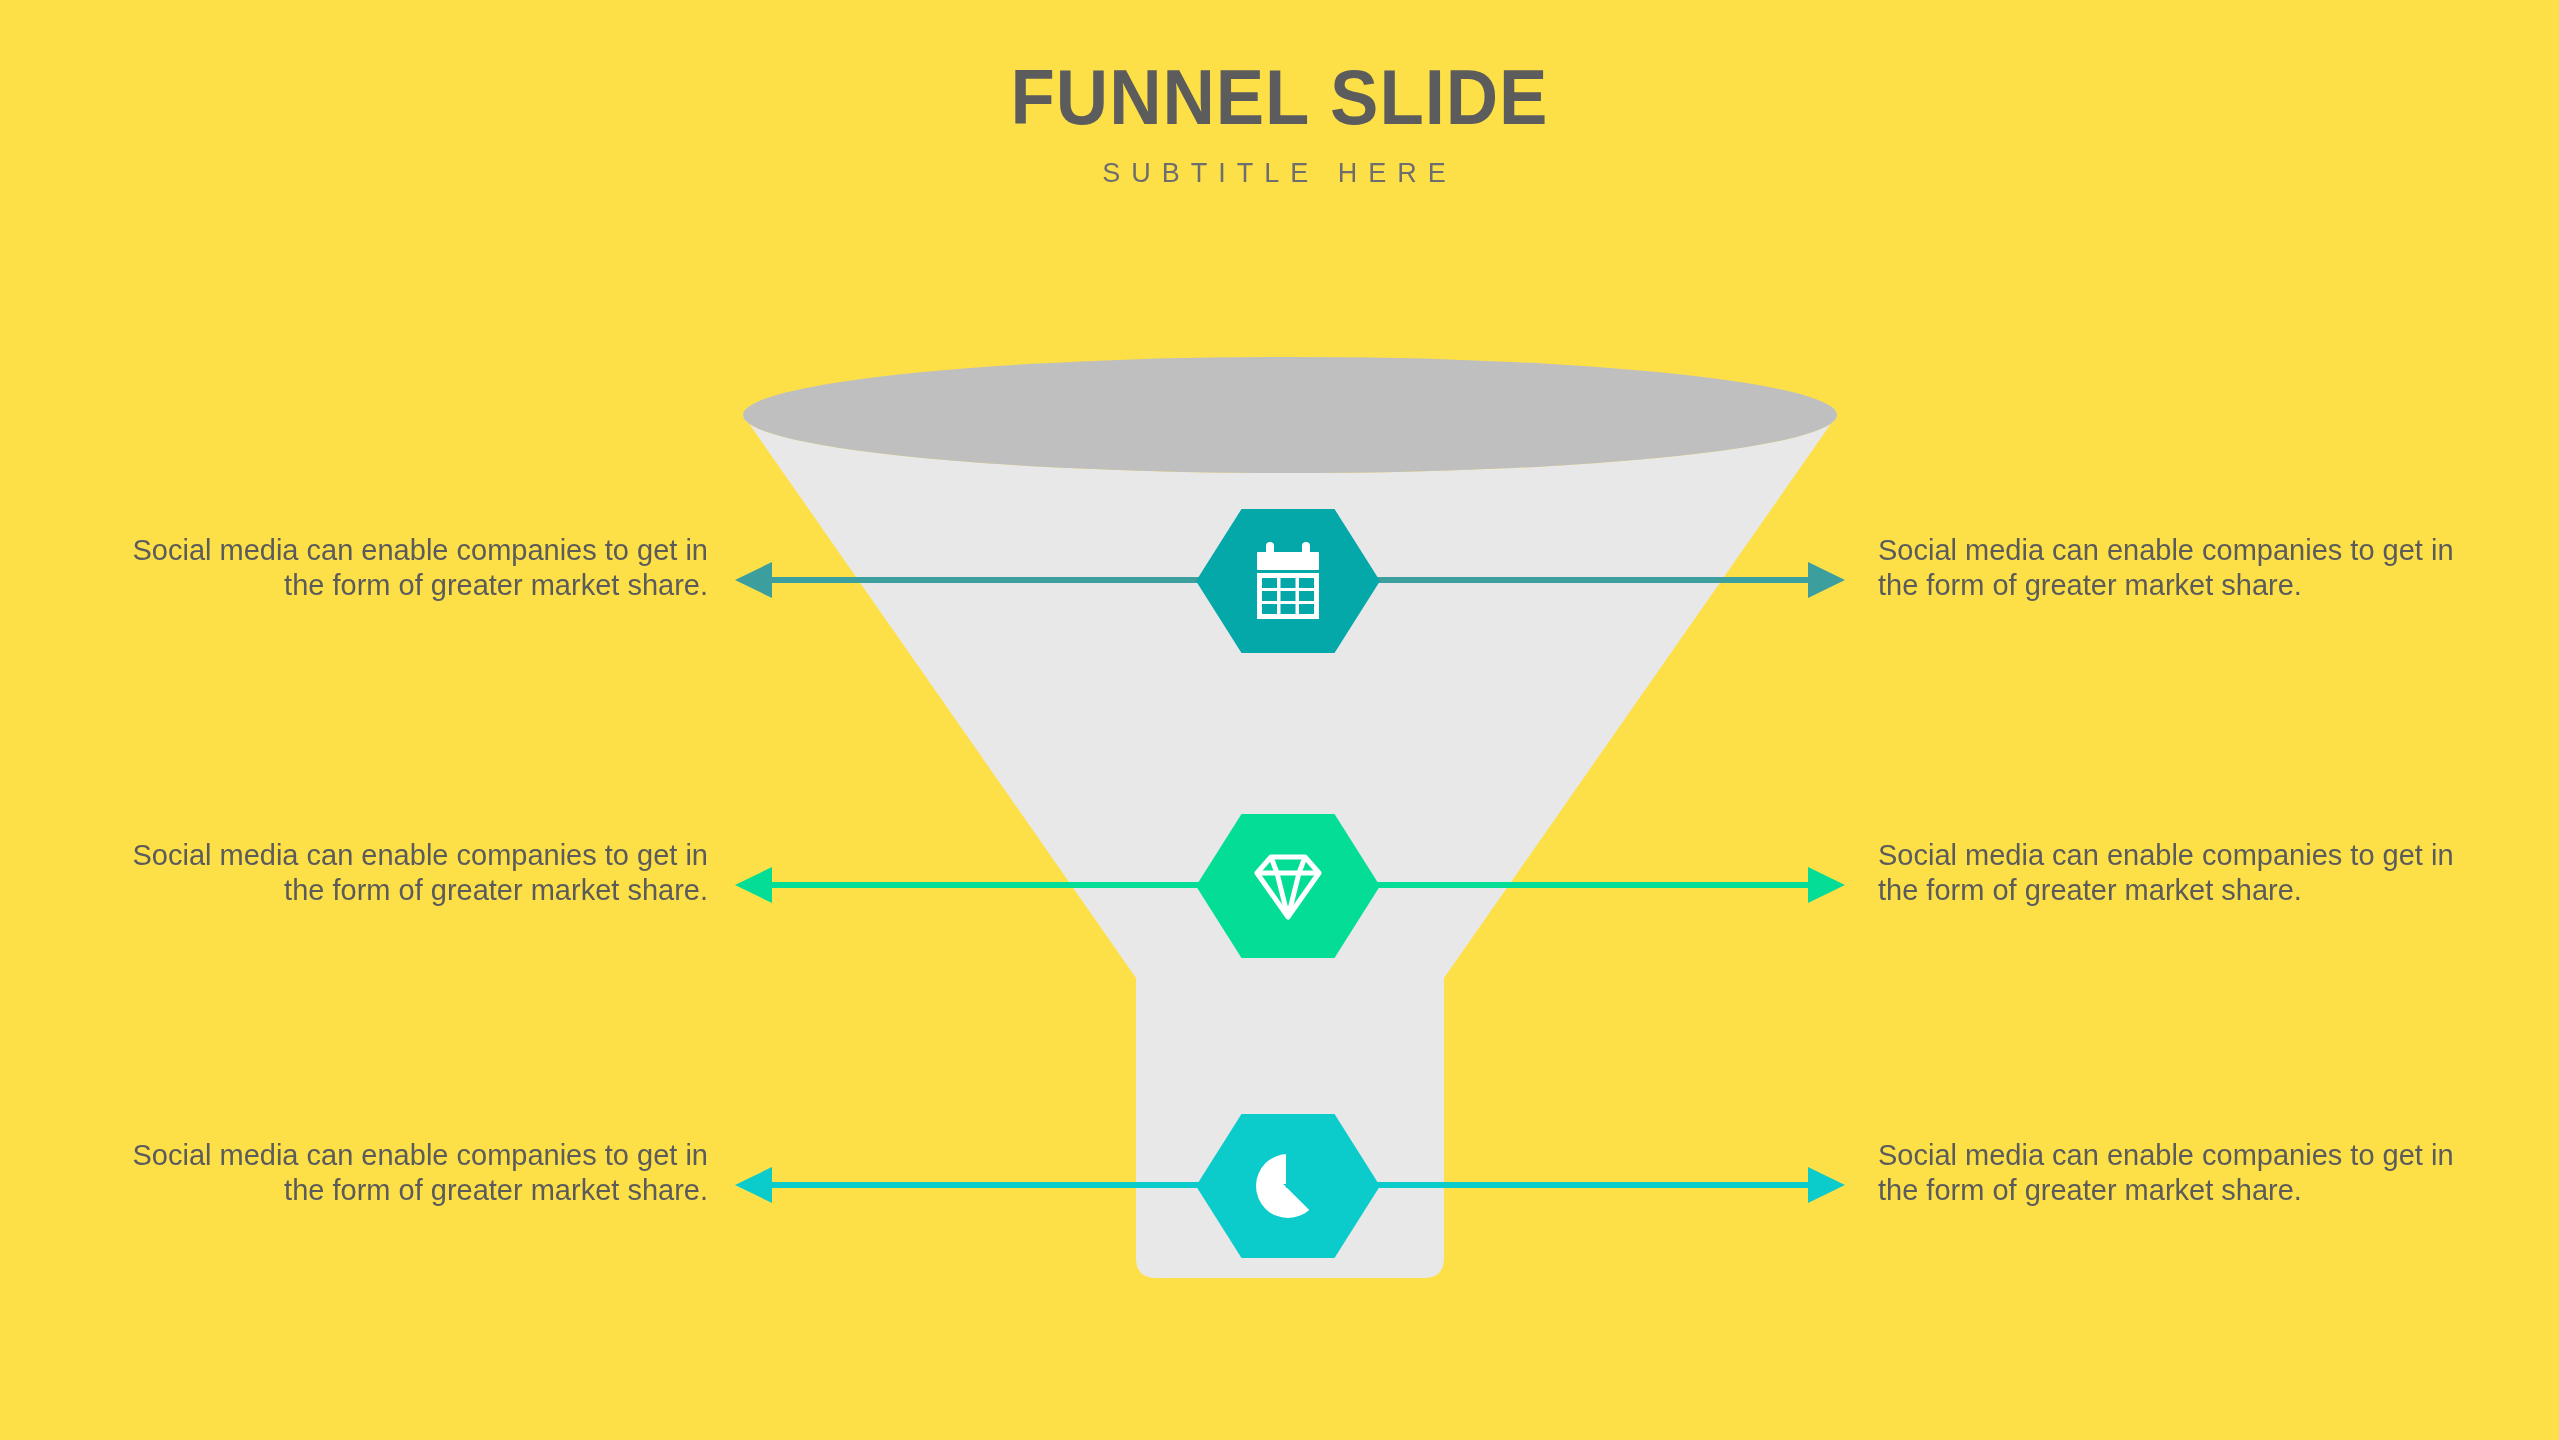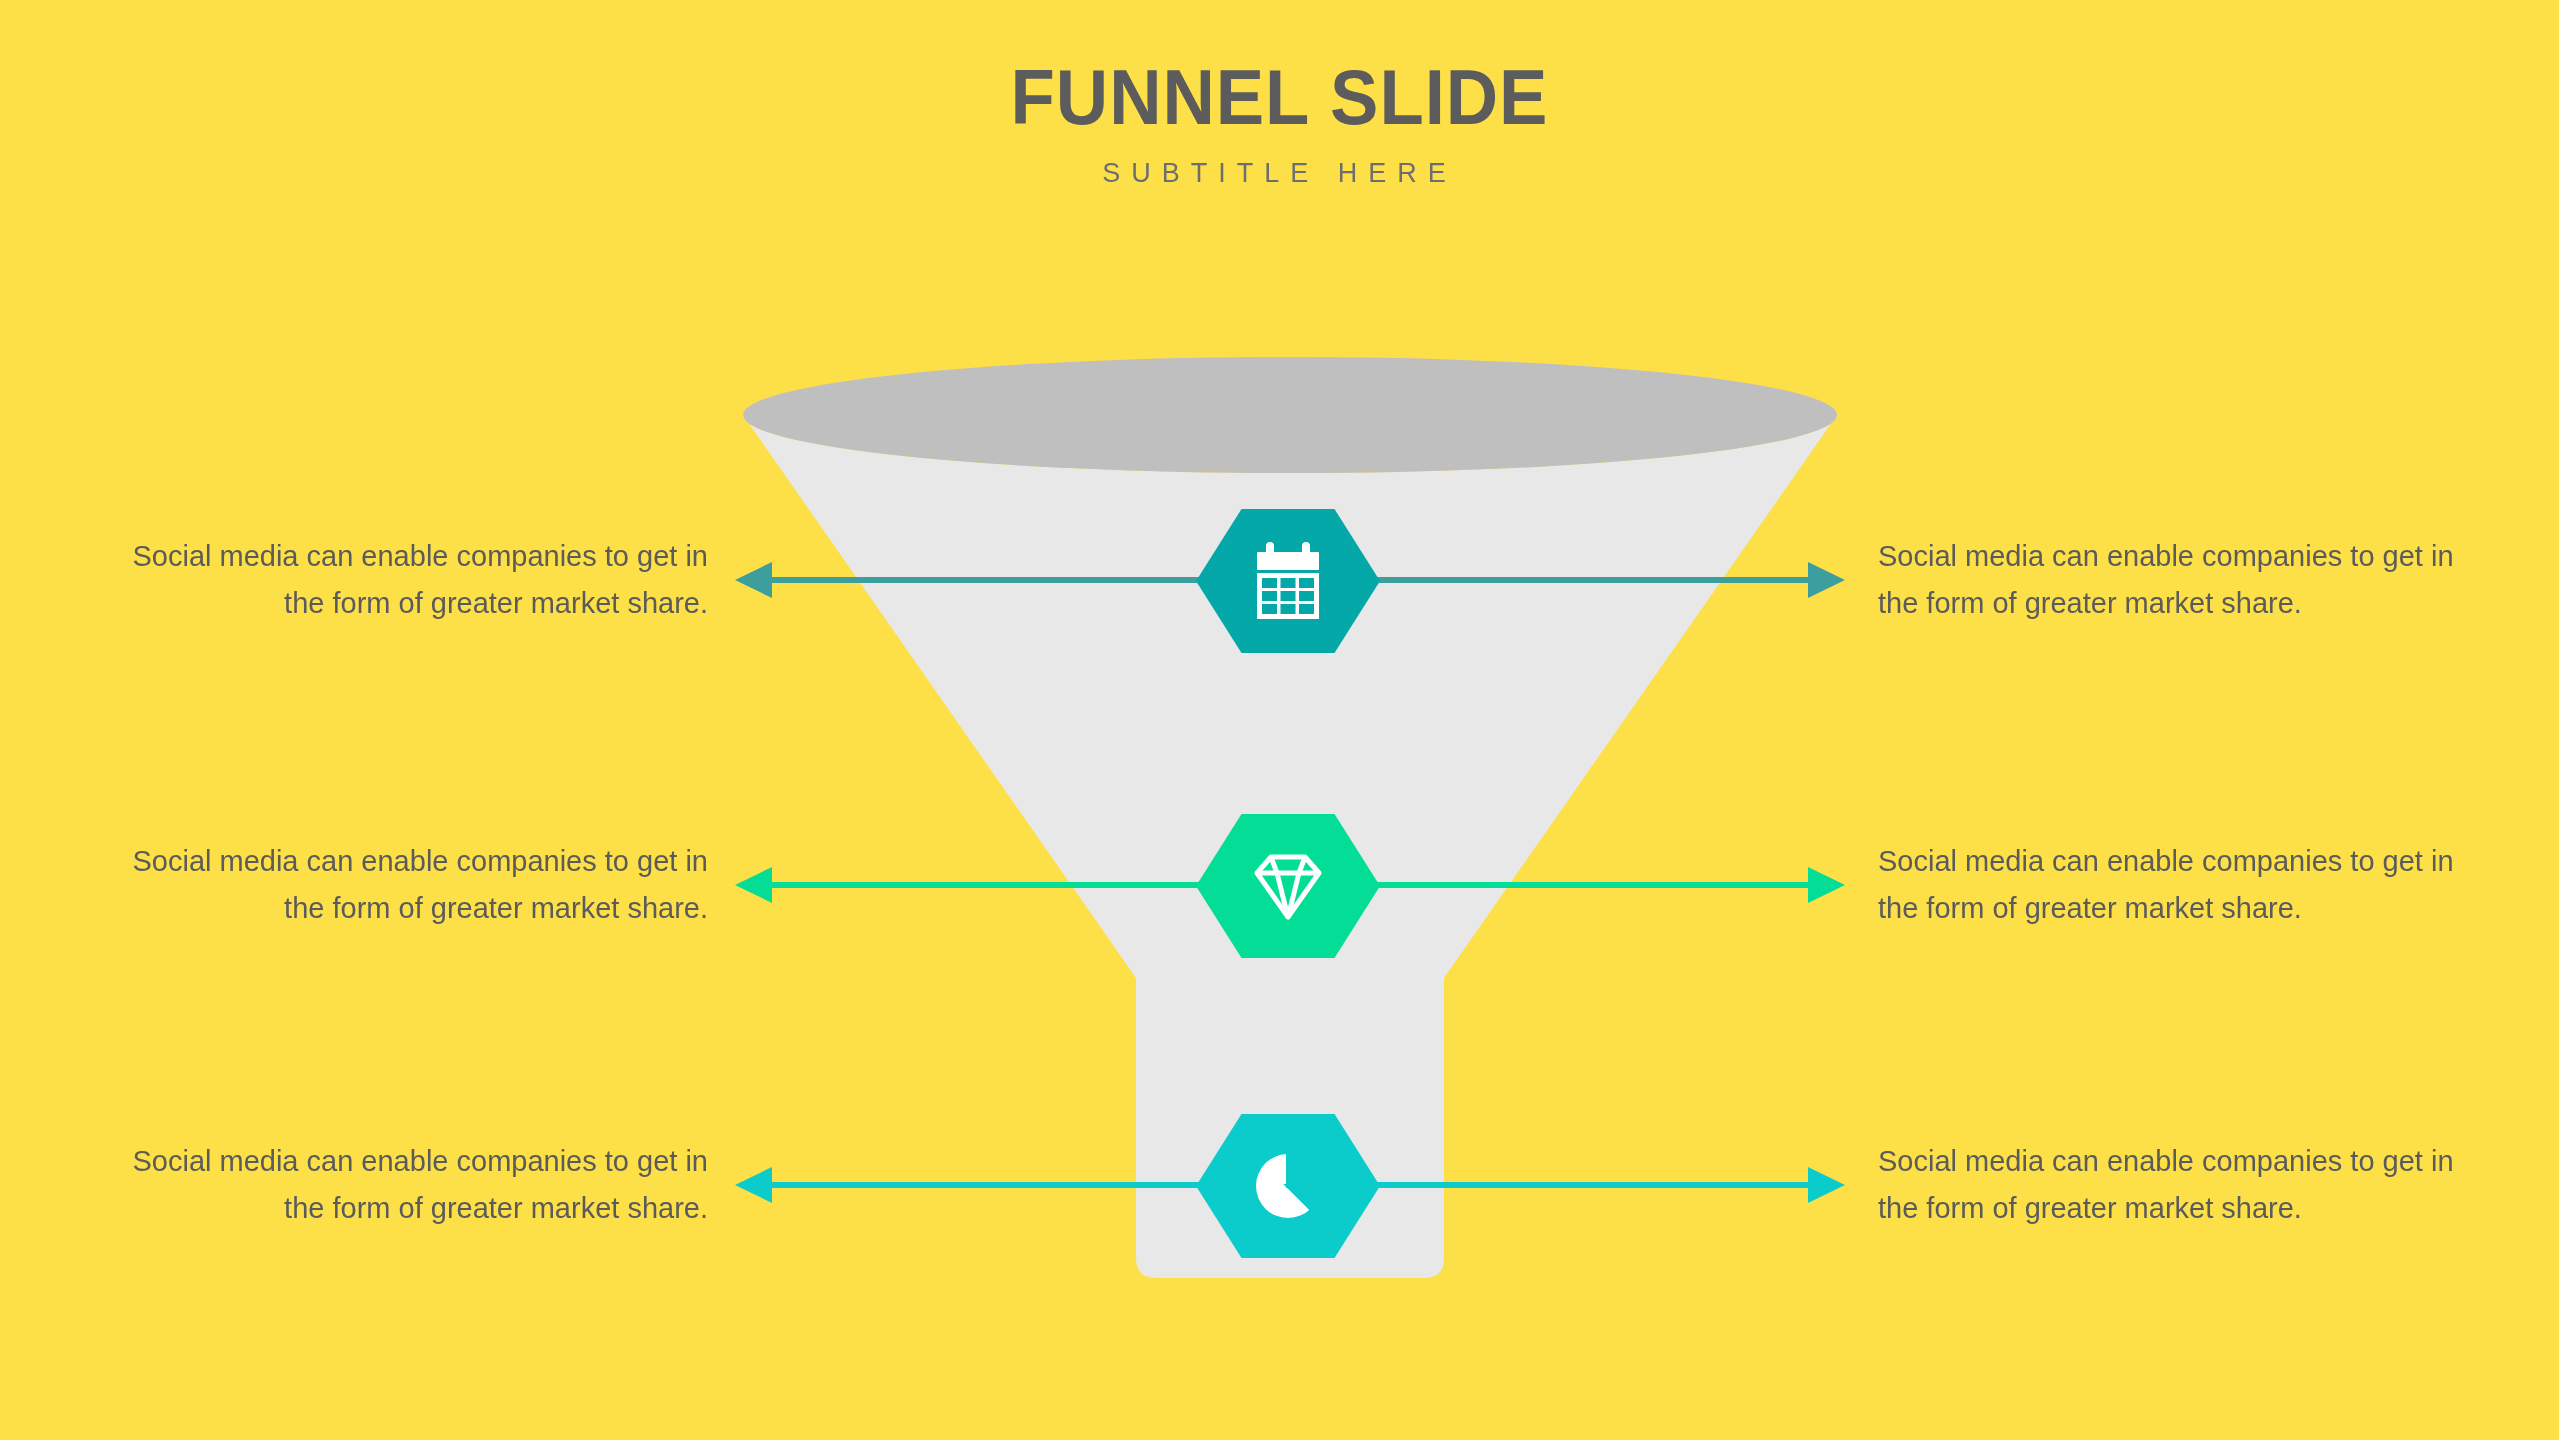--- a/index.html
+++ b/index.html
@@ -60,21 +60,21 @@
     position: absolute;
     left: 0;
     width: 2559px;
     height: 0;
   }
   .row-text {
     position: absolute;
     width: 600px;
     font-family: "Liberation Sans", sans-serif;
     font-size: 29px;
-    line-height: 47px;
+    line-height: 35px;
     color: #5b5b5b;
   }
   .row-text.left {
     left: 108px;
     text-align: right;
     top: -47px;
   }
   .row-text.right {
     left: 1878px;
     text-align: left;

